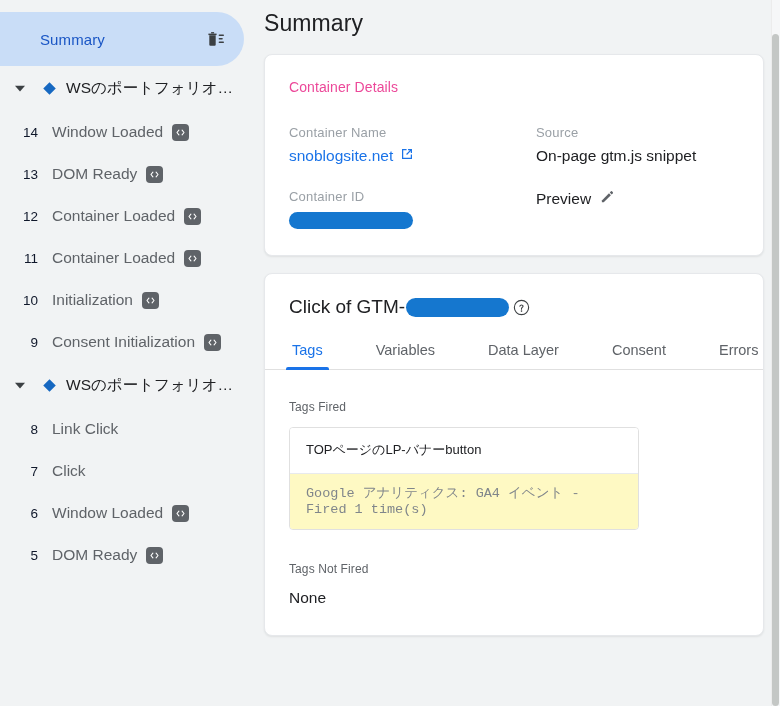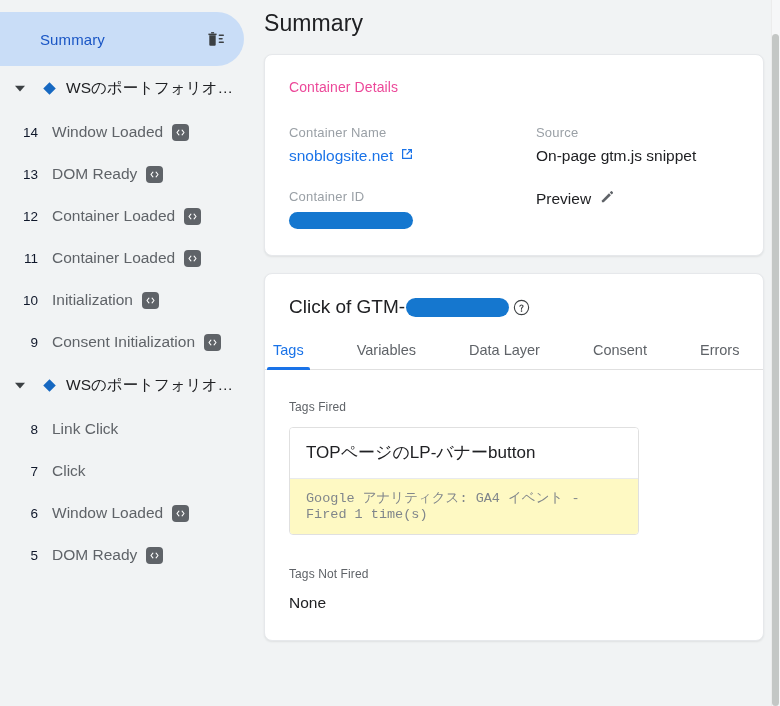--- a/index.html
+++ b/index.html
@@ -200,21 +200,21 @@
     width: 103px; height: 19px;
     border-radius: 10px;
     background: #1577cf;
     margin-left: 1px;
   }
   .help-icon { margin-left: 4px; display: inline-flex; cursor: pointer; }
 
   .tabs {
     display: flex;
     margin-top: 24px;
-    padding: 0 0 0 8px;
+    padding: 0 0 0 27px;
     border-bottom: 1px solid #e0e0e0;
     gap: 0;
   }
   .tab {
     font-size: 14.5px;
     color: #5f6368;
     padding: 0 0 11px 0;
     margin-right: 53px;
     cursor: pointer;
     position: relative;
@@ -239,21 +239,21 @@
     letter-spacing: .1px;
   }
   .tag-box {
     width: 350px;
     border: 1px solid #e0e0e0;
     border-radius: 4px;
     overflow: hidden;
   }
   .tag-box-name {
     padding: 13px 16px 14px 16px;
-    font-size: 17px;
+    font-size: 13px;
     color: #202124;
     background: #ffffff;
     border-bottom: 1px solid #e8eaed;
   }
   .tag-box-meta {
     padding: 10px 16px 12px 16px;
     font-size: 13.5px;
     color: #80868b;
     background: #fef9c3;
     font-family: Liberation Mono, monospace;

